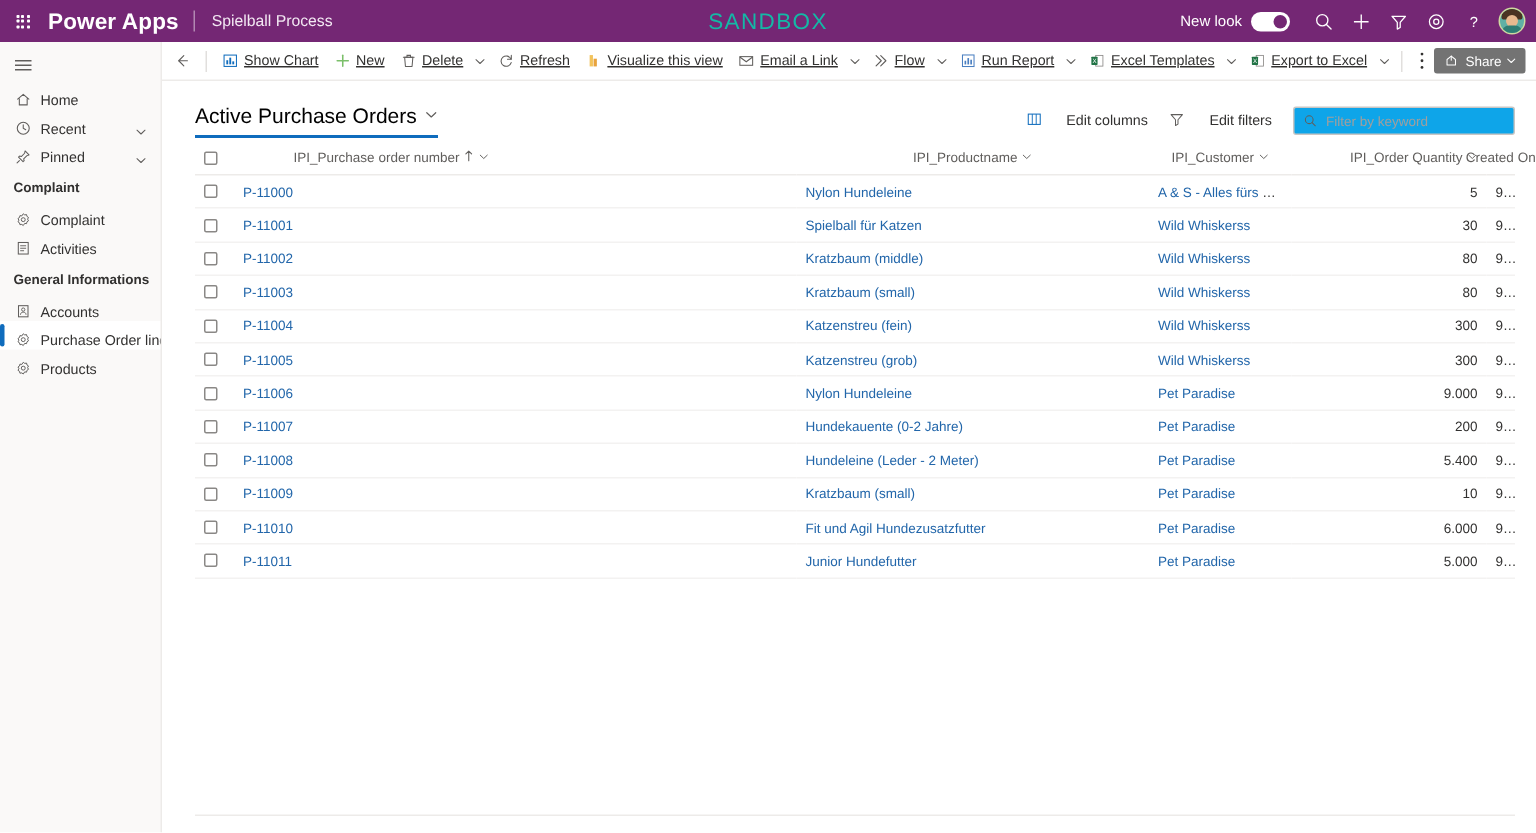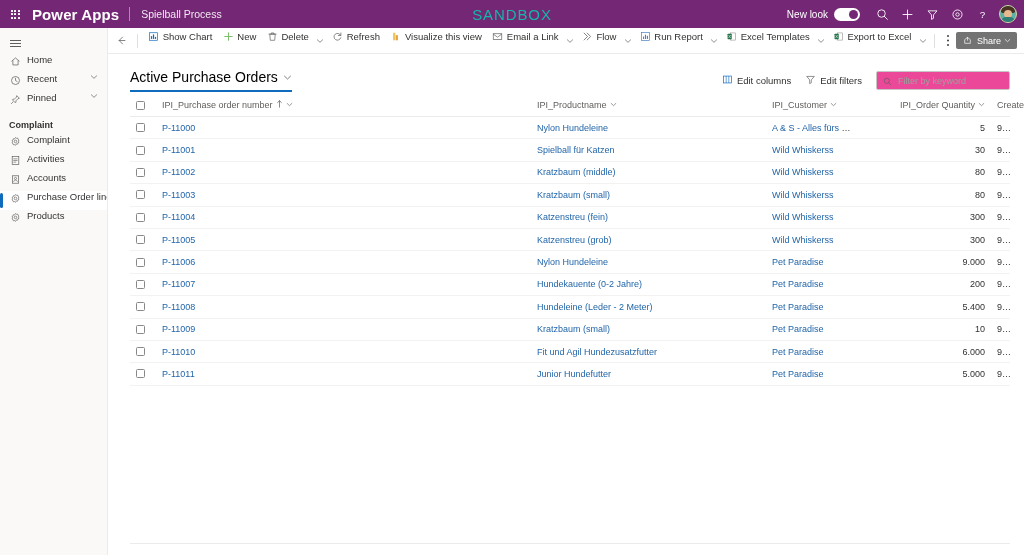--- a/index.html
+++ b/index.html
@@ -107,21 +107,21 @@
   }
   .hamburger {
     height: 22px;
     display: flex; align-items: center;
     padding-left: 10px;
     cursor: pointer;
   }
   .hamburger span { display:block; width:11px; height:1px; background:#605e5c; box-shadow: 0 3px 0 #605e5c, 0 -3px 0 #605e5c; }
   .nav-item {
     height: 19px;
-    display: flex; align-items: flex-start;
+    display: flex; align-items: flex-end;
     padding-left: 8px;
     font-size: 9.5px;
     color: #323130;
     cursor: pointer;
     position: relative;
     white-space: nowrap;
   }
   .nav-item.selected { background: #ffffff; font-weight: normal; }
   .nav-item.selected::before {
     content: ""; position: absolute; left: 0; top: 2px; bottom: 2px;
@@ -153,24 +153,24 @@
     padding: 0 7px 0 4px;
     background: #ffffff;
   }
   .cmd-back {
     width: 20px; height: 20px;
     display:flex; align-items:center; justify-content:center;
     color:#605e5c; cursor:pointer;
   }
   .cmd-sep { width:1px; height:14px; background:#e1dfdd; margin: 0 5px; flex:0 0 1px; }
   .cmd-btn {
-    display:flex; gap:3px;
+    display:flex; align-items:center; gap:3px;
     height:20px; padding: 0 5px;
     font-size: 9.5px; color:#323130;
-    cursor:pointer; white-space:nowrap; border-radius:2px;
+    cursor:pointer; white-space:nowrap; border-radius:2px;text-decoration:underline;
   }
   .cmd-ico { display:flex; align-items:center; justify-content:center; width:12px; height:12px; flex:0 0 12px; }
   .cmd-chev {
     width:13px; height:20px; display:flex; align-items:center; justify-content:center;
     cursor:pointer; color:#605e5c; border-radius:2px;
   }
   .cmd-overflow {
     width:16px; height:20px; display:flex; align-items:center; justify-content:center;
     cursor:pointer; color:#323130; font-size:11px; letter-spacing:0; line-height:4px;
   }
@@ -197,48 +197,48 @@
   }
   .viewtitle {
     font-size: 14px; color:#000000; font-weight: 400;
     white-space:nowrap;
   }
   .viewhdr-right {
     margin-left:auto; display:flex; align-items:center; gap:14px;
     padding-bottom: 2px;
   }
   .vh-btn {
-    display:flex; align-items:center; gap:4px;
+    display:flex; align-items:center; gap:16px;
     font-size:9.5px; color:#323130; cursor:pointer; white-space:nowrap;
   }
   .searchbox {
-    width: 134px; height:19px;
+    width: 148px; height:19px;
     border: 1px solid #c8c6c4; border-radius:2px;
     display:flex; align-items:center; gap:4px;
     padding: 0 6px;
-    background:#ec4899;
+    background:#0ea5e9;
   }
   .searchbox input {
     border:none; outline:none; font-size:9px; color:#323130;
     background:transparent; width:100%;
     font-family:"Liberation Sans", sans-serif;
   }
   .searchbox input::placeholder { color:#a19f9d; }
 
   
   .gridwrap { flex:1; padding: 6px 14px 0 22px; overflow:hidden; min-height:0;}
   table.grid { width:100%; border-collapse: collapse; table-layout: fixed; }
   table.grid th {
     font-size: 9px; color:#605e5c; font-weight: normal;
     text-align:left; padding: 2px 6px 6px 6px;
     border-bottom: 1px solid #edebe9;
     white-space:nowrap;
     vertical-align: bottom;
   }
-  table.grid th .th-in { display:flex; align-items:center; gap:3px; cursor:pointer; }
+  table.grid th .th-in { display:flex; align-items:center; gap:3px; cursor:pointer;justify-content:center; }
   table.grid th.num .th-in { justify-content: flex-end; }
   table.grid td {
     font-size: 9px;
     padding: 0 6px;
     height: 22.4px;
     border-bottom: 1px solid #f3f2f1;
     color:#323130;
     white-space:nowrap; overflow:hidden; text-overflow:ellipsis;
     vertical-align: middle;
   }
@@ -388,20 +388,21 @@
     <div class="nav-item">
       <span class="nav-ico">
         <svg width="11" height="11" viewBox="0 0 16 16">
             <rect x="3.2" y="2.4" width="9.6" height="11.2" fill="none" stroke="#605e5c" stroke-width="1"></rect>
             <path d="M5.4 5.6h5M5.4 8h5M5.4 10.4h3" stroke="#605e5c" stroke-width="0.9" stroke-linecap="round"></path>
           </svg>
       </span>
       <span class="nav-label">Activities</span>
     </div>
 
+    <div class="group-hdr">General Informations</div>
 
     <div class="nav-item">
       <span class="nav-ico">
         <svg width="11" height="11" viewBox="0 0 16 16">
             <rect x="3.4" y="2.6" width="9.2" height="10.8" fill="none" stroke="#605e5c" stroke-width="1"></rect>
             <circle cx="8" cy="6.4" r="1.6" fill="none" stroke="#605e5c" stroke-width="0.9"></circle>
             <path d="M5.3 11.4c0-1.7 1.2-2.5 2.7-2.5s2.7.8 2.7 2.5" fill="none" stroke="#605e5c" stroke-width="0.9"></path>
           </svg>
       </span>
       <span class="nav-label">Accounts</span>

